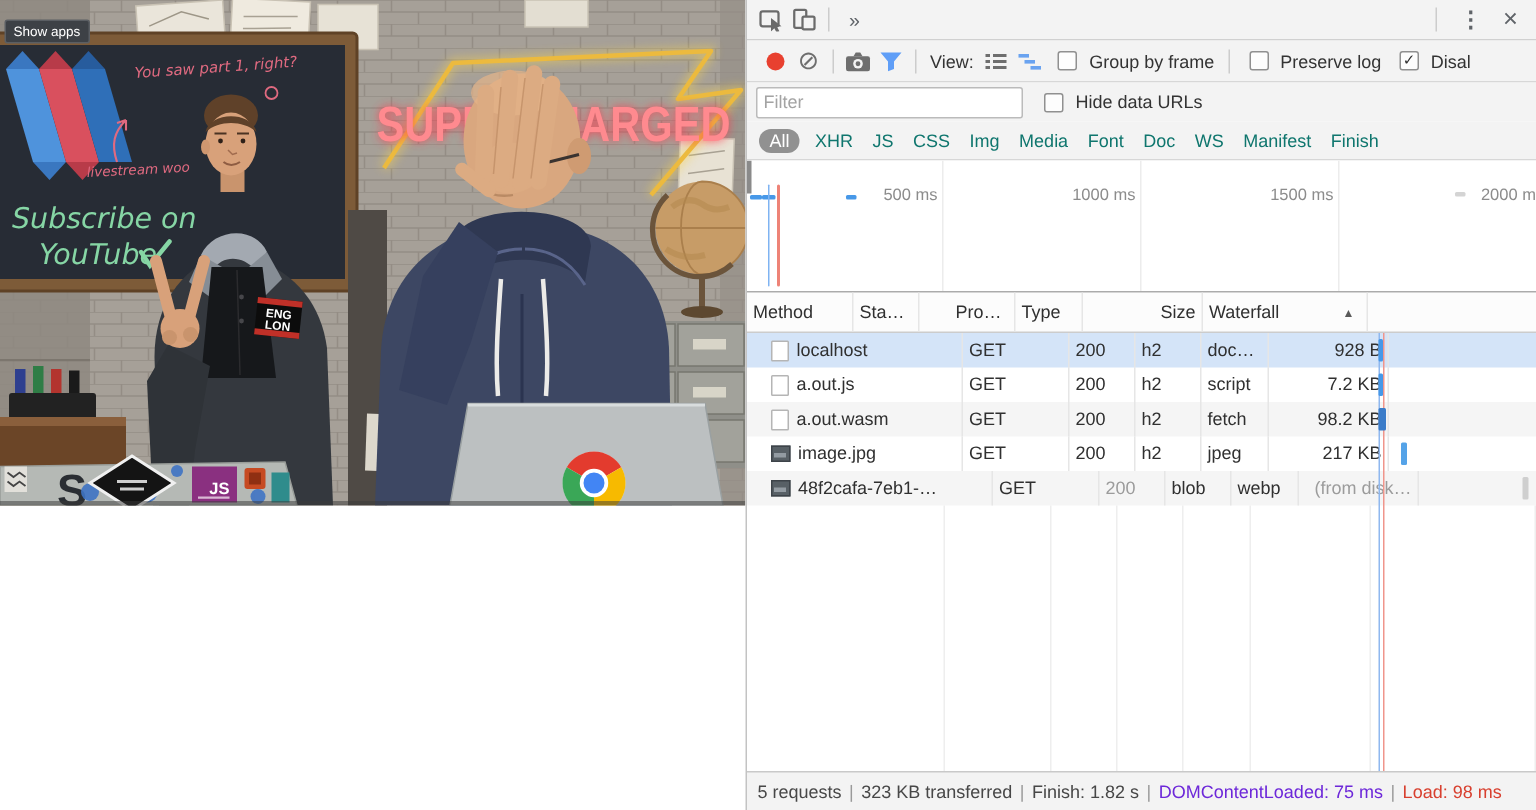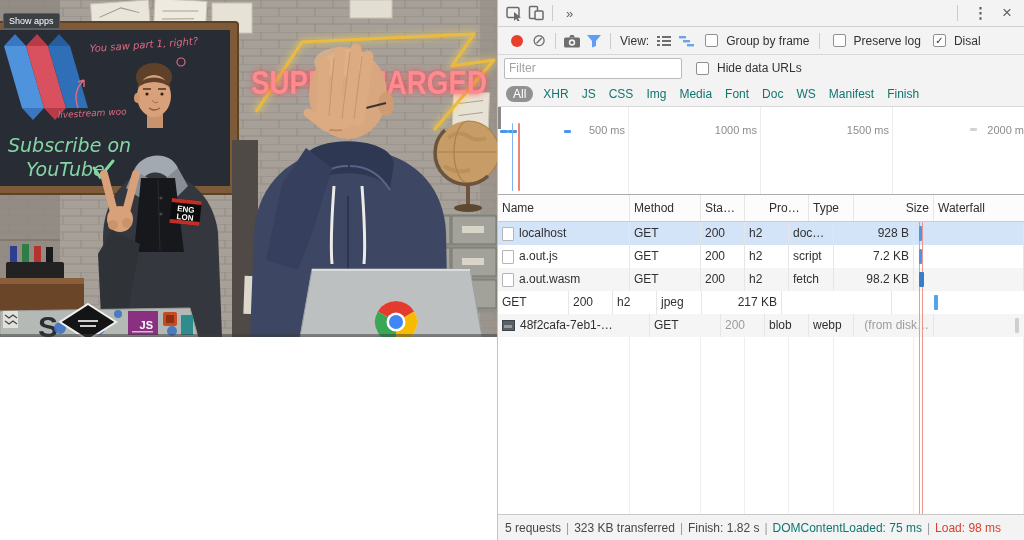--- a/index.html
+++ b/index.html
@@ -52,40 +52,40 @@
   .tmark{position:absolute;border-radius:1px;}
 
   
   .hcell,.cell{box-sizing:border-box;border-right:1px solid #e6e6e6;padding-left:4px;overflow:hidden;
                white-space:nowrap;flex:0 0 auto;}
   .net-header{display:flex;height:26px;border-bottom:1px solid #ccc;align-items:center;flex:0 0 auto;background:#fcfcfc;}
   .hcell{height:100%;display:flex;align-items:center;color:#303030;position:relative;}
   .hcell.right{justify-content:flex-end;padding-right:4px;}
   .sort{position:absolute;right:8px;font-size:8px;color:#5a5a5a;}
   .grid-body{position:relative;flex:1;display:flex;flex-direction:column;overflow:hidden;}
-  .nrow{display:flex;height:23px;flex:0 0 auto;}
+  .nrow{display:flex;height:23px;flex:0 0 auto;padding-left:12px;}
   .nrow.stripe{background:#f5f5f5;}
   .nrow.sel{background:#d4e4f8;}
   .cell{height:23px;line-height:23px;font-size:12px;color:#303030;}
   .cell.right{text-align:right;padding-right:4px;}
   .cell.dim{color:#9c9c9c;}
   .namecell{display:flex;align-items:center;gap:5px;}
   .icon-doc{width:10px;height:12px;background:#fff;border:1px solid #b5b5b5;border-radius:1px;flex:0 0 auto;}
   .icon-img{width:11px;height:9px;background:#586066;border:1px solid #3d4349;flex:0 0 auto;position:relative;}
   .icon-img:after{content:"";position:absolute;left:1px;top:4px;width:8px;height:3px;background:#939ba2;}
   .empty-cols{display:flex;flex:1;}
   .ecol{box-sizing:border-box;border-right:1px solid #eee;height:100%;flex:0 0 auto;}
   .wfbar{position:absolute;height:15px;border-radius:1px;}
   .wfline{position:absolute;top:0;bottom:0;width:1px;}
 
   
   .footer{height:25px;background:#f3f3f3;border-top:1px solid #c9c9c9;display:flex;align-items:center;
           padding-left:7px;font-size:12px;color:#474747;white-space:nowrap;flex:0 0 auto;}
   .fsep{color:#9a9a9a;margin:0 5px;}
-  .fblue{color:#0f766e;}
+  .fblue{color:#6d28d9;}
   .fred{color:#d8402f;}
 </style>
 </head>
 <body>
 
 <div class="photo">
   <div class="tooltip">Show apps</div>
   <svg width="497" height="337" viewBox="0 0 497 337">
     <defs>
       <pattern id="bricks" width="36" height="16" patternUnits="userSpaceOnUse">
@@ -395,21 +395,20 @@
   <div class="tgrid" style="left: 130px;"></div>
       <div class="tgrid" style="left: 262px;"></div>
       <div class="tgrid" style="left: 394px;"></div>
       <div class="tlabel" style="right: 399px;">500 ms</div>
       <div class="tlabel" style="right: 267px;">1000 ms</div>
       <div class="tlabel" style="right: 135px;">1500 ms</div>
       <div class="tlabel" style="right: 0px;">2000 m</div>
     </div>
 
   <div class="net-header" id="net-header">
-      <div class="hcell" style="width: 132px;">Name</div>
       <div class="hcell" style="width: 71px;">Method</div>
       <div class="hcell" style="width: 44px;">Sta…</div>
       <div class="hcell" style="width: 44px; margin-left: 20px;">Pro…</div>
       <div class="hcell" style="width: 45px;">Type</div>
       <div class="hcell right" style="width: 80px;">Size</div>
       <div class="hcell" style="width: 110px;">Waterfall<span class="sort">▲</span></div>
     </div>
 
   <div class="grid-body" id="grid-body">
     <div id="net-rows">
@@ -443,20 +442,24 @@
             <span>a.out.wasm</span>
           </div>
           <div class="cell" style="width: 71px;">GET</div>
           <div class="cell" style="width: 44px;">200</div>
           <div class="cell" style="width: 44px;">h2</div>
           <div class="cell" style="width: 45px;">fetch</div>
           <div class="cell right" style="width: 80px;">98.2 KB</div>
           <div class="cell" style="width: 110px;"></div>
         </div>
         <div class="nrow">
+          <div class="cell namecell" style="width: 132px;">
+            <span class="icon-img"></span>
+            <span>image.jpg</span>
+          </div>
           <div class="cell" style="width: 71px;">GET</div>
           <div class="cell" style="width: 44px;">200</div>
           <div class="cell" style="width: 44px;">h2</div>
           <div class="cell" style="width: 45px;">jpeg</div>
           <div class="cell right" style="width: 80px;">217 KB</div>
           <div class="cell" style="width: 110px;"></div>
         </div>
         <div class="nrow stripe">
           <div class="cell namecell" style="width: 152px; align-items: center;">
             <span class="icon-img"></span>

